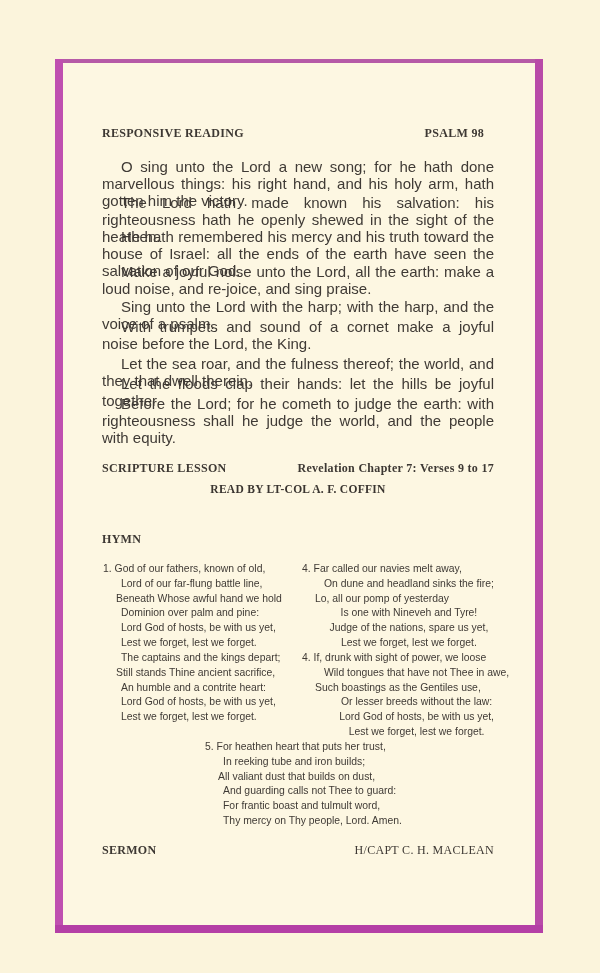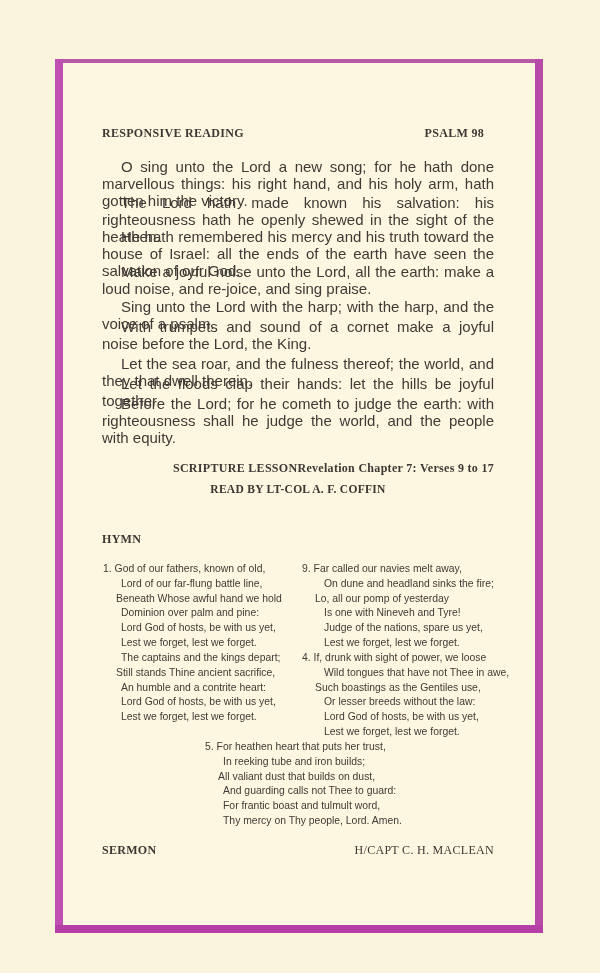--- a/index.html
+++ b/index.html
@@ -17,21 +17,21 @@
 
   .heading-row { position:absolute; left:102px; width:392px; display:flex; justify-content:space-between;
     font-family:"Liberation Serif", serif; font-weight:bold; font-size:12px; letter-spacing:0.3px; color:#3d3833; }
   .para { position:absolute; left:102px; width:392px; font-family:"Liberation Sans", sans-serif;
     font-size:15px; line-height:17px; text-align:justify; text-indent:19px; color:#3f3a35; margin:0; }
   .centerline { position:absolute; left:102px; width:392px; text-align:center; font-weight:bold; font-size:11.5px; letter-spacing:0.3px; }
   .verse { position:absolute; font-family:"Liberation Sans", sans-serif; font-size:10.4px; line-height:14.8px; color:#3f3a35; }
   .verse div { white-space:nowrap; }
   .i1 { padding-left:18px; }
   .i2 { padding-left:13px; }
-  .i3 { padding-left:22px; }
+  .i3 { padding-left:22px;text-align:center; }
   .normal { font-weight:normal; }
 </style>
 </head>
 <body>
 
 <div class="frame-top"></div>
 <div class="frame-left"></div>
 <div class="frame-right"></div>
 <div class="frame-bottom"></div>
 <div class="inner"></div>
@@ -44,21 +44,21 @@
 <p class="para" style="top:158px;">O sing unto the Lord a new song; for he hath done marvellous things: his right hand, and his holy arm, hath gotten him the victory.</p>
 <p class="para" style="top:194px;">The Lord hath made known his salvation: his righteousness hath he openly shewed in the sight of the heathen.</p>
 <p class="para" style="top:228px;">He hath remembered his mercy and his truth toward the house of Israel: all the ends of the earth have seen the salvation of our God.</p>
 <p class="para" style="top:263px;">Make a joyful noise unto the Lord, all the earth: make a loud noise, and re-joice, and sing praise.</p>
 <p class="para" style="top:298px;">Sing unto the Lord with the harp; with the harp, and the voice of a psalm.</p>
 <p class="para" style="top:318px;">With trumpets and sound of a cornet make a joyful noise before the Lord, the King.</p>
 <p class="para" style="top:355px;">Let the sea roar, and the fulness thereof; the world, and they that dwell therein.</p>
 <p class="para" style="top:375px;">Let the floods clap their hands: let the hills be joyful together</p>
 <p class="para" style="top:395px;">Before the Lord; for he cometh to judge the earth: with righteousness shall he judge the world, and the people with equity.</p>
 
-<div class="heading-row" style="top:461px;justify-content:flex-end;">
+<div class="heading-row" style="top:461px;">
   <span>SCRIPTURE LESSON</span>
   <span>Revelation Chapter 7: Verses 9 to 17</span>
 </div>
 <div class="centerline" style="top:483px;">READ BY LT-COL A. F. COFFIN</div>
 
 <div class="heading-row" style="top:532px;">
   <span>HYMN</span>
 </div>
 
 <div class="verse" style="left:103px; top:562px;">
@@ -72,21 +72,21 @@
 
 <div class="verse" style="left:103px; top:651px;">
   <div class="i1">The captains and the kings depart;</div>
   <div class="i2">Still stands Thine ancient sacrifice,</div>
   <div class="i1">An humble and a contrite heart:</div>
   <div class="i1">Lord God of hosts, be with us yet,</div>
   <div class="i1">Lest we forget, lest we forget.</div>
 </div>
 
 <div class="verse" style="left:302px; top:562px;">
-  <div>9. Far called our navies melt away,</div>
+  <div>4. Far called our navies melt away,</div>
   <div class="i3">On dune and headland sinks the fire;</div>
   <div class="i2">Lo, all our pomp of yesterday</div>
   <div class="i3">Is one with Nineveh and Tyre!</div>
   <div class="i3">Judge of the nations, spare us yet,</div>
   <div class="i3">Lest we forget, lest we forget.</div>
 </div>
 
 <div class="verse" style="left:302px; top:651px;">
   <div>4. If, drunk with sight of power, we loose</div>
   <div class="i3">Wild tongues that have not Thee in awe,</div>

